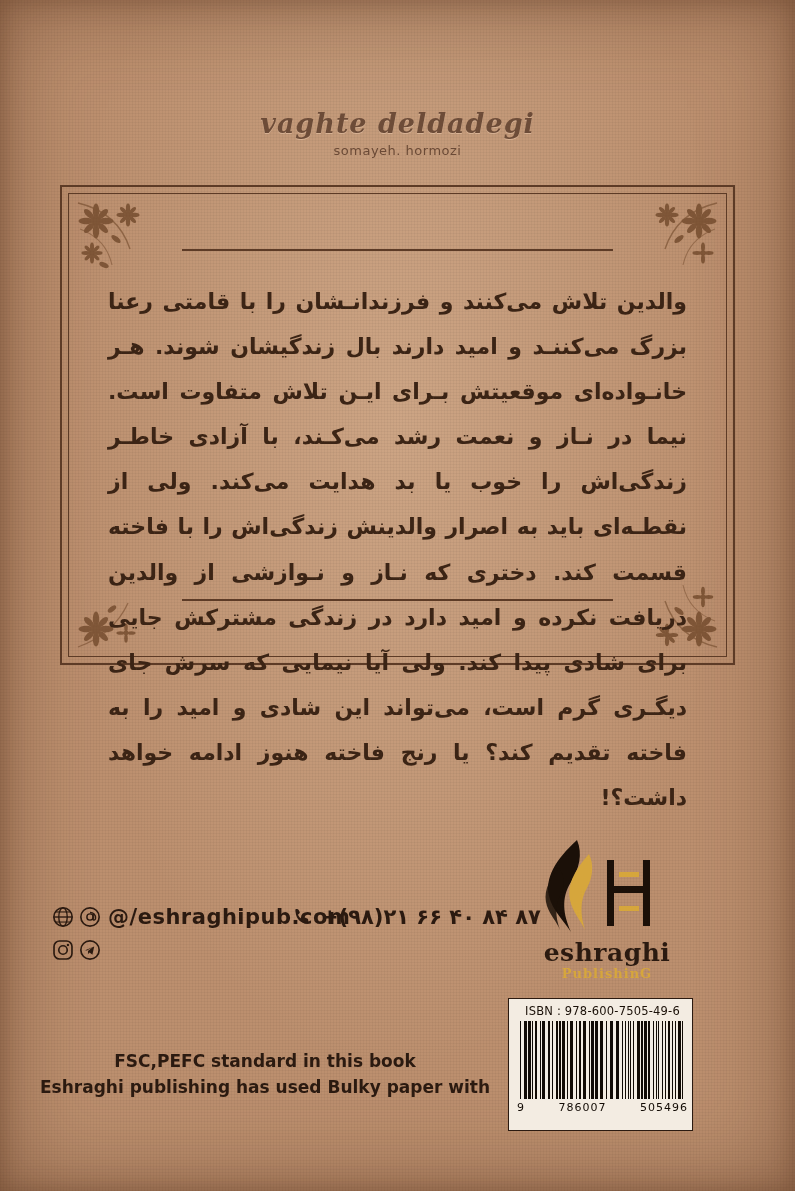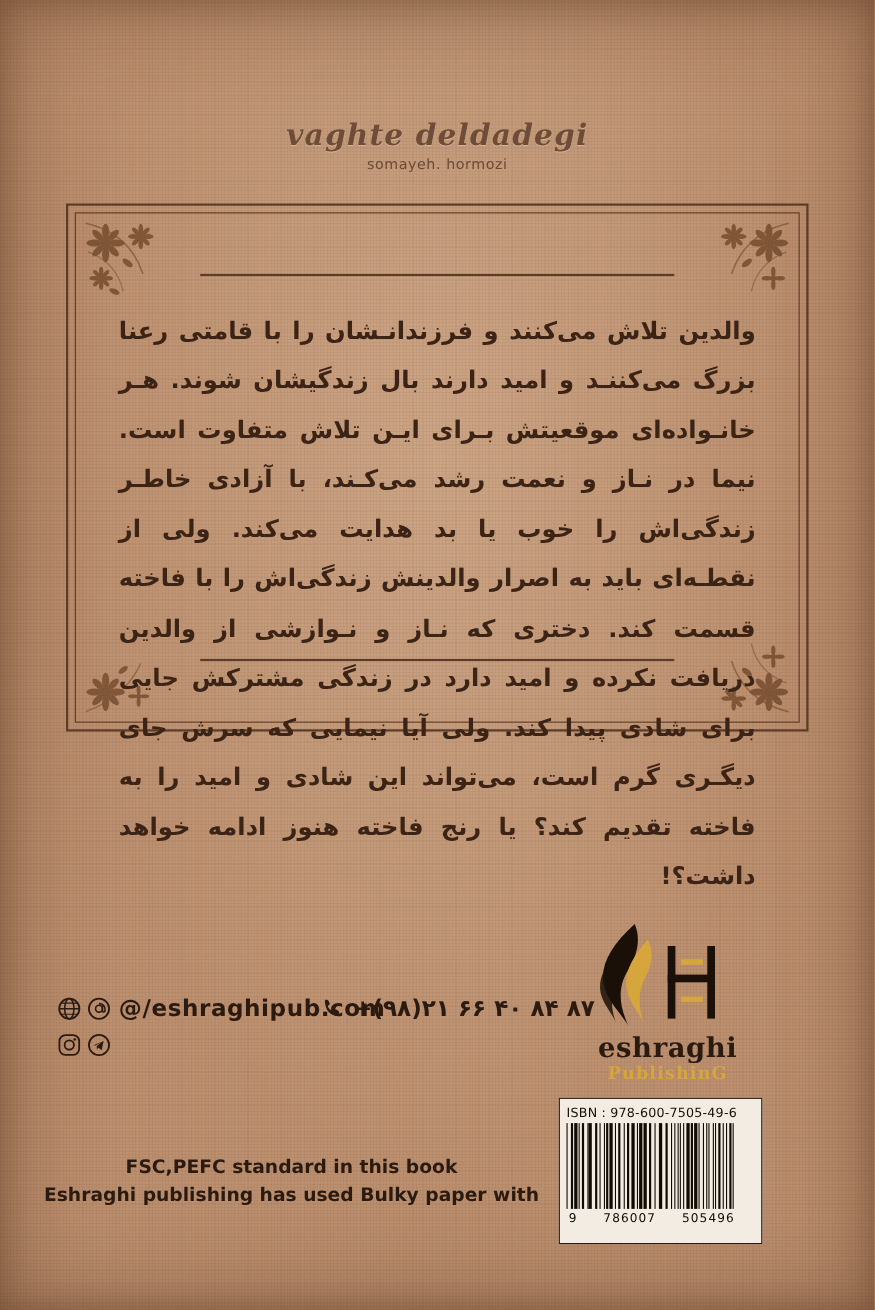--- a/index.html
+++ b/index.html
@@ -146,21 +146,21 @@
   }
   .logo-sub {
     position: absolute;
     top: 128px;
     left: 0;
     width: 160px;
     text-align: center;
     direction: ltr;
     font-family: "DejaVu Serif", serif;
     font-weight: bold;
-    font-size: 16px;
+    font-size: 13px;
     color: #d6a63c;
     letter-spacing: 1px;
   }
 
   
   .contact {
     position: absolute;
     top: 900px;
     left: 52px;
     width: 460px;
@@ -228,21 +228,21 @@
   .barcode-box {
     position: absolute;
     top: 998px;
     left: 508px;
     width: 185px;
     height: 133px;
     background: #f3ece2;
     border: 1px solid #2b1a10;
     box-sizing: border-box;
     direction: ltr;
-    padding: 5px 22px 4px 6px;
+    padding: 5px 2px 4px 6px;
   }
   .isbn-line {
     font-family: "DejaVu Sans", sans-serif;
     font-size: 11.5px;
     color: #1a1008;
     text-align: center;
     letter-spacing: 0.2px;
     margin-bottom: 3px;
   }
   .bars {

